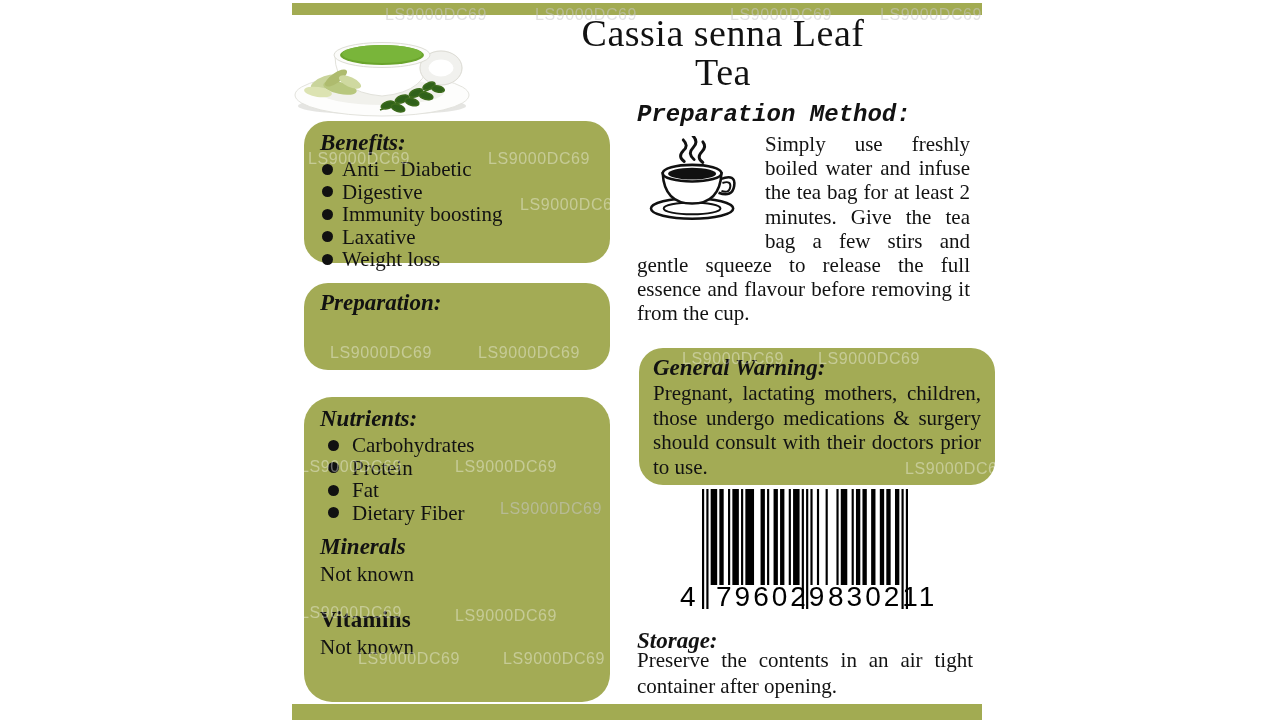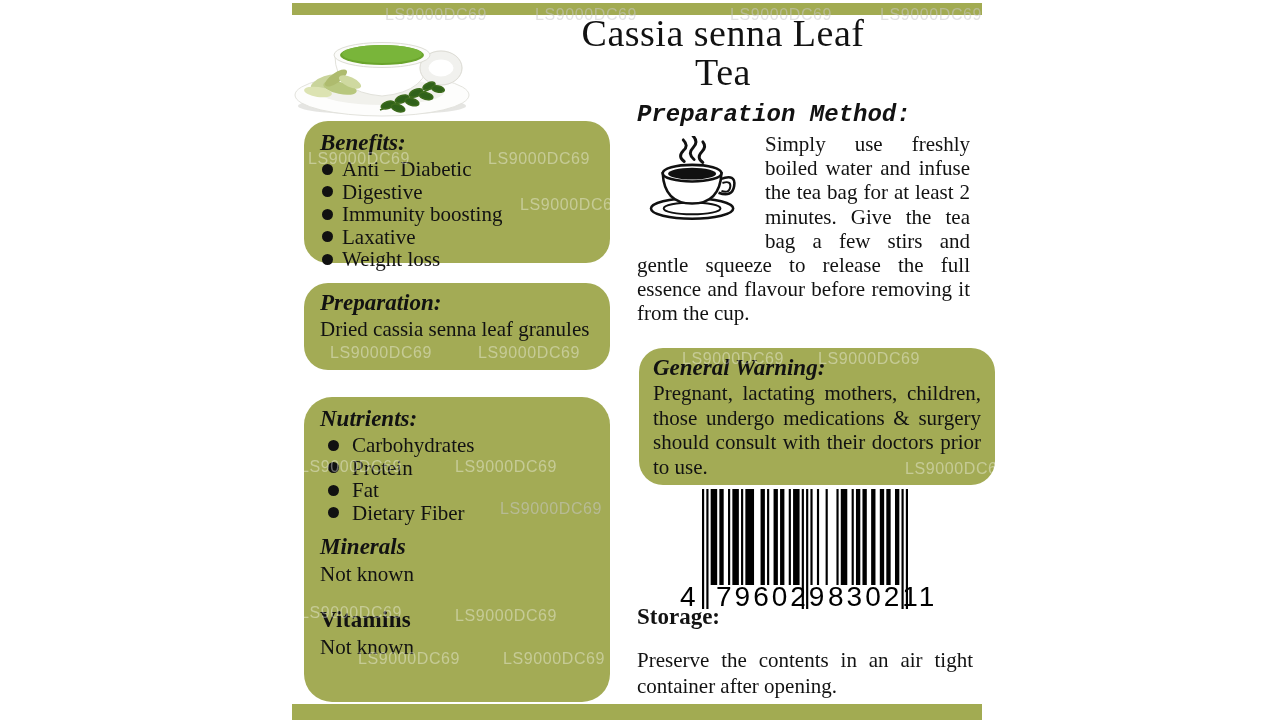--- a/index.html
+++ b/index.html
@@ -36,22 +36,22 @@
   .prep-cup{float:left;width:118px;height:94px;margin:4px 10px 2px 0;}
 
   .barcode-block{position:absolute;left:680px;top:489px;width:250px;height:128px;}
   .barcode-svg{position:absolute;left:22px;top:0;}
   .barcode-digits{position:absolute;left:0;top:92px;width:250px;height:34px;
                   font-family:"Liberation Sans","DejaVu Sans",sans-serif;font-size:28px;color:#000;}
   .bd1{position:absolute;left:0px;top:0px;}
   .bd2{position:absolute;left:36px;top:0px;letter-spacing:3px;}
   .bd3{position:absolute;left:148px;top:0px;letter-spacing:3px;}
 
-  .storage-heading{position:absolute;left:637px;top:604px;font-size:23px;font-weight:bold;
-                   line-height:26px;}
+  .storage-heading{position:absolute;left:637px;top:628px;font-size:23px;font-weight:bold;
+                   font-style:italic;line-height:26px;}
   .storage-text{position:absolute;left:637px;top:647px;width:336px;font-size:21px;
                 line-height:26px;text-align:justify;}
 
   .teacup-photo{position:absolute;left:288px;top:16px;width:188px;height:102px;}
 
   .wm{position:absolute;font-family:"Liberation Sans","DejaVu Sans",sans-serif;
       font-size:16px;letter-spacing:.6px;pointer-events:none;white-space:nowrap;}
   .wm.on-green{color:rgba(255,255,255,0.38);}
   .wm.on-white{color:rgba(200,200,200,0.55);}
 </style>
@@ -118,21 +118,20 @@
         </li>
         <li>
           <span class="blt"></span>
           <span>Weight loss</span>
         </li>
       </ul>
   </div>
 
   <div class="green-box ingredients-box">
     <div class="box-heading">Preparation:</div>
-    <div class="box-text">Dried cassia senna leaf granules</div>
   </div>
 
   <div class="green-box nutrients-box">
     <div class="box-heading">Nutrients:</div>
     <ul class="blist indent">
         <li>
           <span class="blt"></span>
           <span>Carbohydrates</span>
         </li>
         <li>

